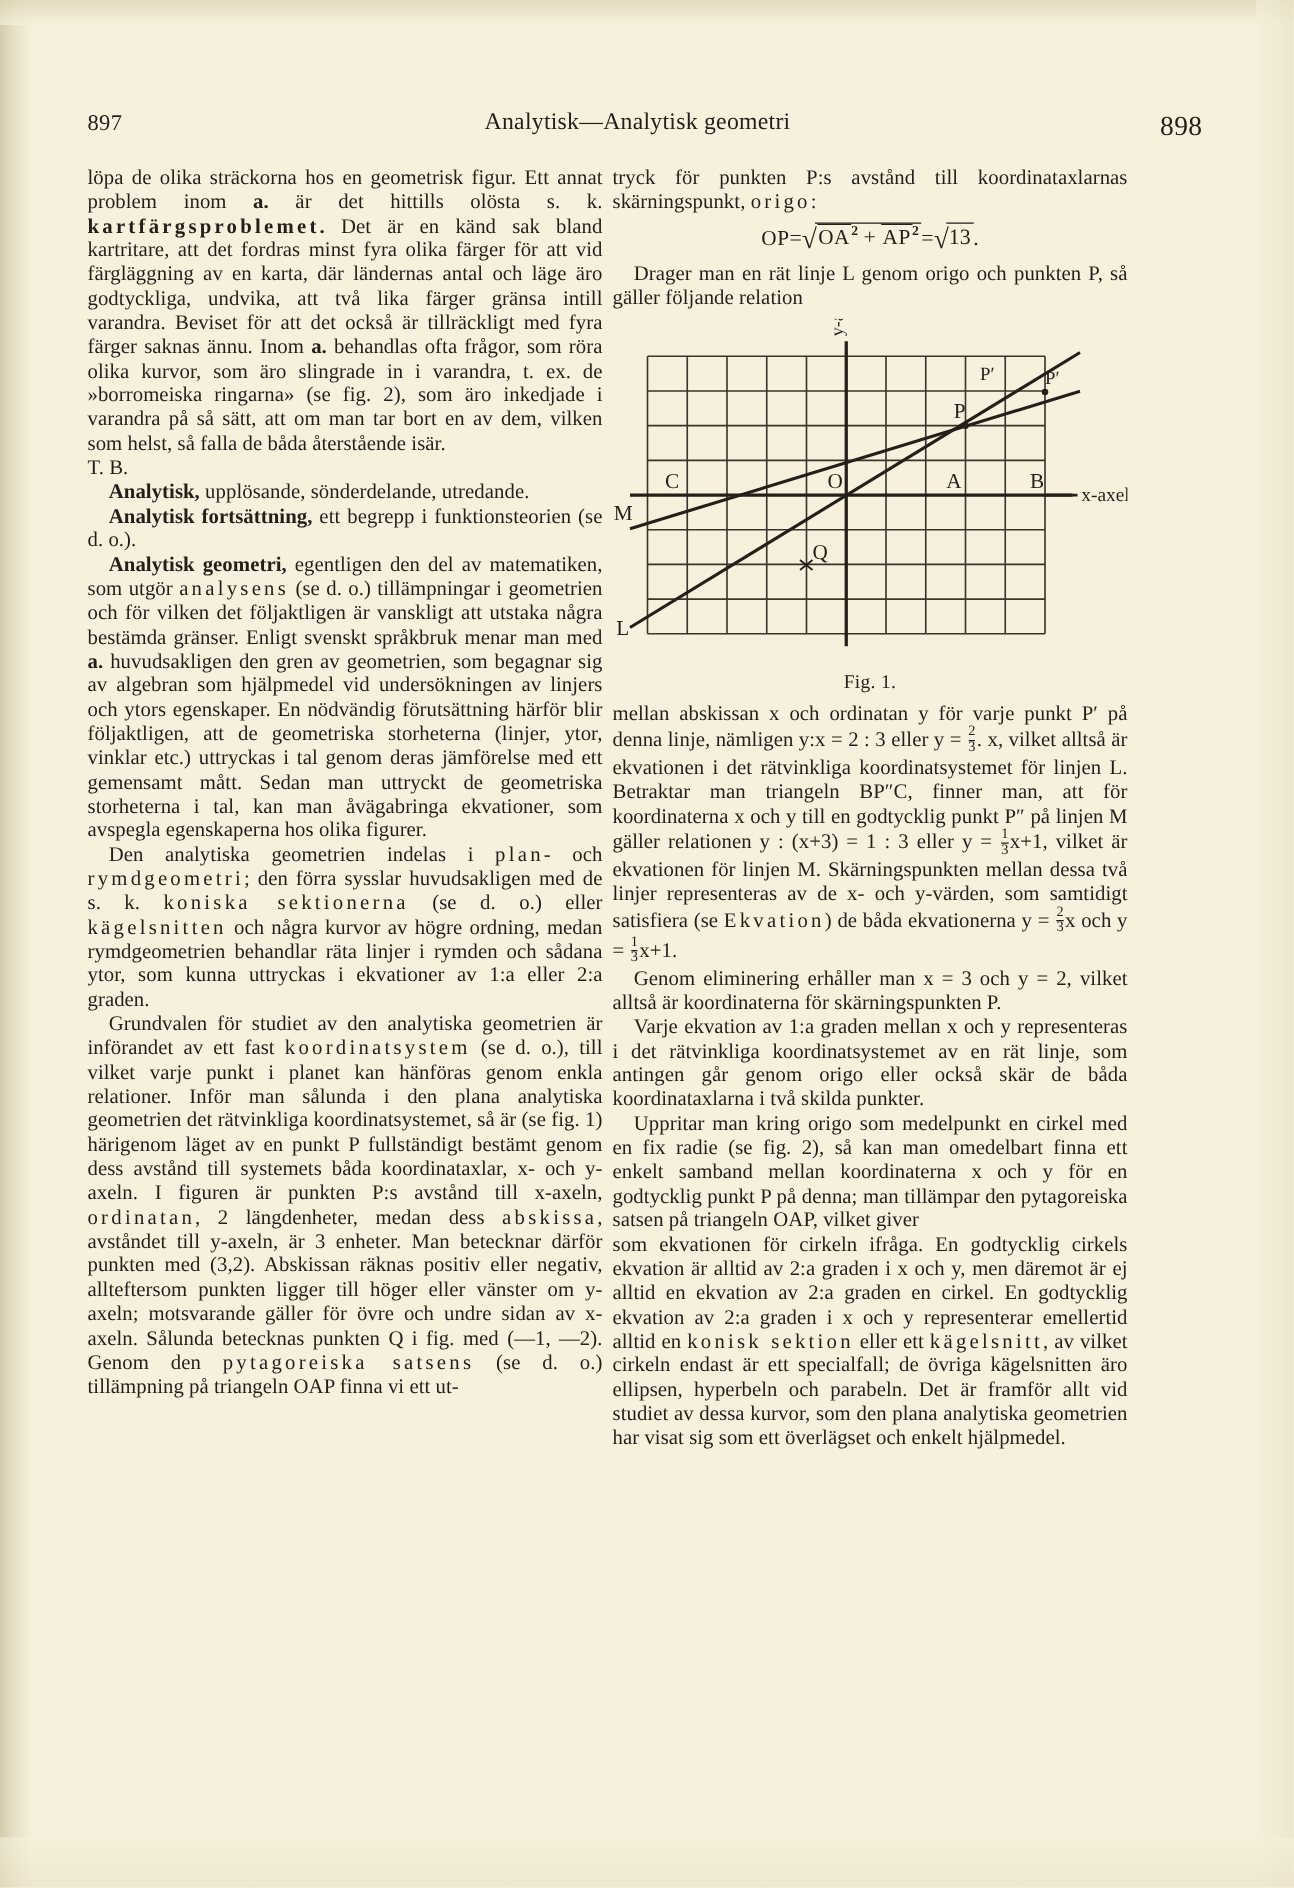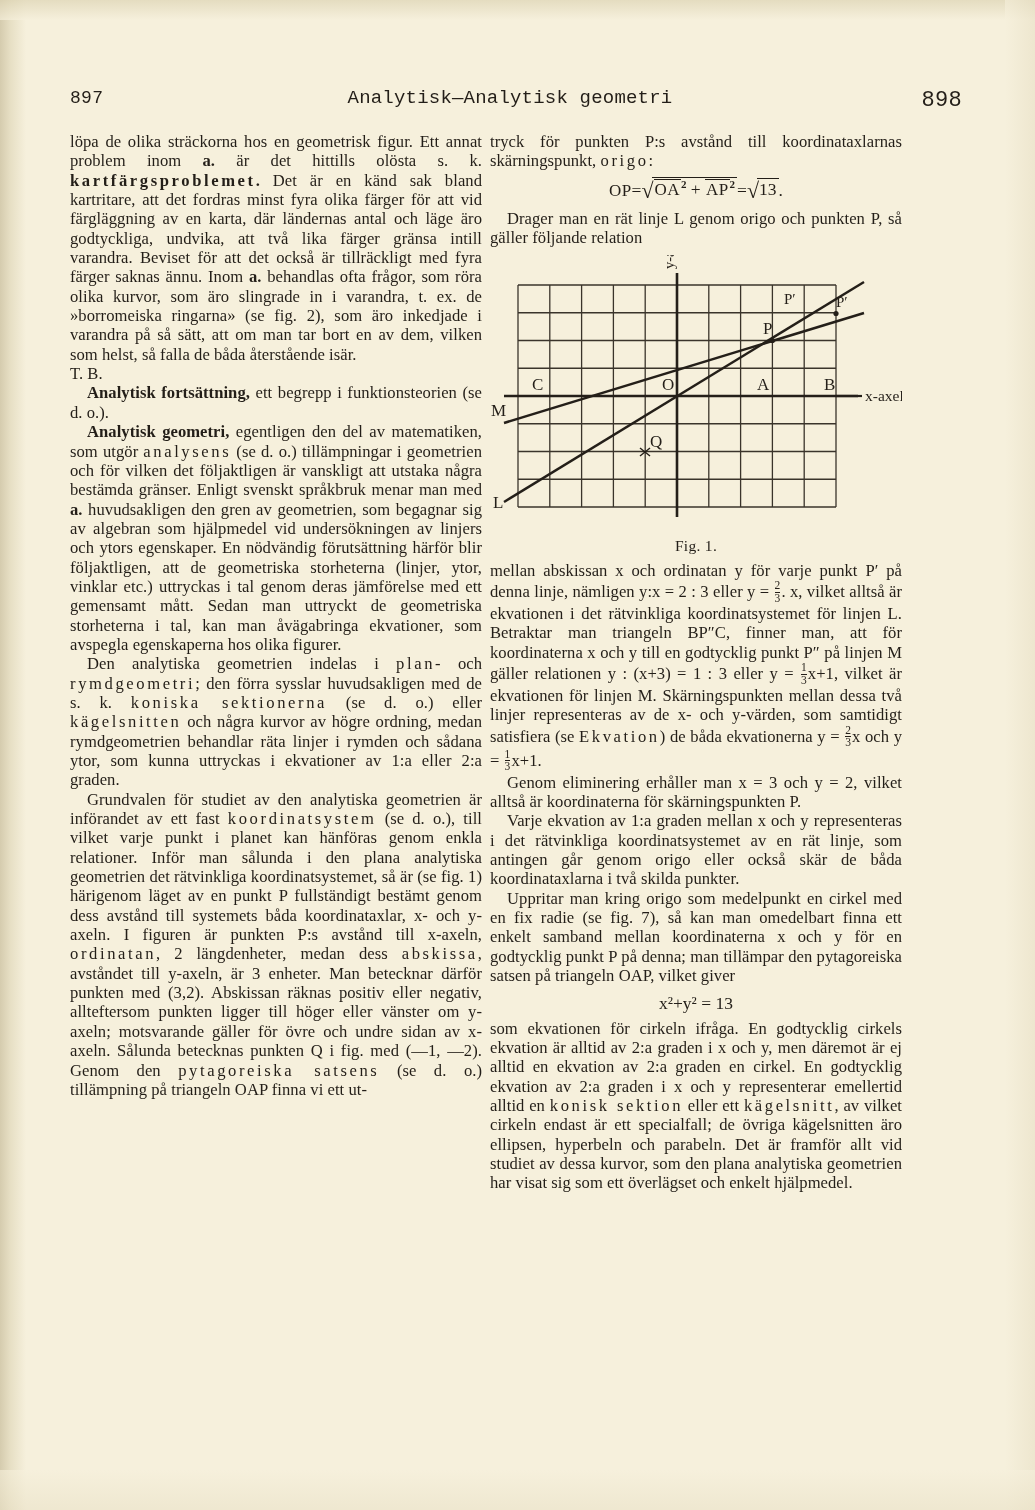--- a/index.html
+++ b/index.html
@@ -54,21 +54,20 @@
     left: 70px;
     top: 88px;
     width: 892px;
   }
 
   
   .runhead {
     position: relative;
     height: 34px;
     font-size: 18.5px;
-    font-family: Liberation Mono, monospace;
   }
   .folio-left {
     position: absolute;
     left: 0; top: 0;
     font-size: 18px;
     letter-spacing: .3px;
   }
   .folio-right {
     position: absolute;
     right: 0; top: 0;
@@ -182,20 +181,21 @@
   </div>
 
   <div class="cols">
 
     <div class="col col-left">
 
       <p class="t">löpa de olika sträckorna hos en geometrisk figur. Ett annat problem inom <span class="b">a.</span> är det hittills olösta s. k. <span class="b sp">kartfärgsproblemet</span><span class="b">.</span> Det är en känd sak bland kartritare, att det fordras minst fyra olika färger för att vid färgläggning av en karta, där ländernas antal och läge äro godtyckliga, undvika, att två lika färger gränsa intill varandra. Beviset för att det också är tillräckligt med fyra färger saknas ännu. Inom <span class="b">a.</span> behandlas ofta frågor, som röra olika kurvor, som äro slingrade in i varandra, t. ex. de »borromeiska ringarna» (se fig. 2), som äro inkedjade i varandra på så sätt, att om man tar bort en av dem, vilken som helst, så falla de båda återstående isär.</p>
 
       <p class="t sig">T. B.</p>
 
+      <p class="t ind"><span class="b">Analytisk,</span> upplösande, sönderdelande, utredande.</p>
 
       <p class="t ind"><span class="b">Analytisk fortsättning,</span> ett begrepp i funktionsteorien (se d. o.).</p>
 
       <p class="t ind"><span class="b">Analytisk geometri,</span> egentligen den del av matematiken, som utgör <span class="sp">analysens</span> (se d. o.) tillämpningar i geometrien och för vilken det följaktligen är vanskligt att utstaka några bestämda gränser. Enligt svenskt språkbruk menar man med <span class="b">a.</span> huvudsakligen den gren av geometrien, som begagnar sig av algebran som hjälpmedel vid undersökningen av linjers och ytors egenskaper. En nödvändig förutsättning härför blir följaktligen, att de geometriska storheterna (linjer, ytor, vinklar etc.) uttryckas i tal genom deras jämförelse med ett gemensamt mått. Sedan man uttryckt de geometriska storheterna i tal, kan man åvägabringa ekvationer, som avspegla egenskaperna hos olika figurer.</p>
 
       <p class="t ind">Den analytiska geometrien indelas i <span class="sp">plan</span>- och <span class="sp">rymdgeometri</span>; den förra sysslar huvudsakligen med de s. k. <span class="sp">koniska sektionerna</span> (se d. o.) eller <span class="sp">kägelsnitten</span> och några kurvor av högre ordning, medan rymdgeometrien behandlar räta linjer i rymden och sådana ytor, som kunna uttryckas i ekvationer av 1:a eller 2:a graden.</p>
 
       <p class="t ind">Grundvalen för studiet av den analytiska geometrien är införandet av ett fast <span class="sp">koordinatsystem</span> (se d. o.), till vilket varje punkt i planet kan hänföras genom enkla relationer. Inför man sålunda i den plana analytiska geometrien det rätvinkliga koordinatsystemet, så är (se fig. 1) härigenom läget av en punkt P fullständigt bestämt genom dess avstånd till systemets båda koordinataxlar, x- och y-axeln. I figuren är punkten P:s avstånd till x-axeln, <span class="sp">ordinatan</span>, 2 längdenheter, medan dess <span class="sp">abskissa</span>, avståndet till y-axeln, är 3 enheter. Man betecknar därför punkten med (3,2). Abskissan räknas positiv eller negativ, allteftersom punkten ligger till höger eller vänster om y-axeln; motsvarande gäller för övre och undre sidan av x-axeln. Sålunda betecknas punkten Q i fig. med (—1, —2). Genom den <span class="sp">pytagoreiska satsens</span> (se d. o.) tillämpning på triangeln OAP finna vi ett ut-</p>
     </div>
 
@@ -277,21 +277,20 @@
         </svg>
         <div class="figcaption">Fig. 1.</div>
       </div>
 
       <p class="t">mellan abskissan x och ordinatan y för varje punkt P′ på denna linje, nämligen y:x = 2 : 3 eller y =&nbsp;<span class="frac"><span class="num">2</span><span class="den">3</span></span>. x, vilket alltså är ekvationen i det rätvinkliga koordinatsystemet för linjen L. Betraktar man triangeln BP″C, finner man, att för koordinaterna x och y till en godtycklig punkt P″ på linjen M gäller relationen y : (x+3) = 1 : 3 eller y = <span class="frac"><span class="num">1</span><span class="den">3</span></span>x+1, vilket är ekvationen för linjen M. Skärningspunkten mellan dessa två linjer representeras av de x- och y-värden, som samtidigt satisfiera (se <span class="sp">Ekvation</span>) de båda ekvationerna y = <span class="frac"><span class="num">2</span><span class="den">3</span></span>x och y = <span class="frac"><span class="num">1</span><span class="den">3</span></span>x+1.</p>
 
       <p class="t ind">Genom eliminering erhåller man x = 3 och y = 2, vilket alltså är koordinaterna för skärningspunkten P.</p>
 
       <p class="t ind">Varje ekvation av 1:a graden mellan x och y representeras i det rätvinkliga koordinatsystemet av en rät linje, som antingen går genom origo eller också skär de båda koordinataxlarna i två skilda punkter.</p>
 
-      <p class="t ind">Uppritar man kring origo som medelpunkt en cirkel med en fix radie (se fig. 7), så kan man omedelbart finna ett enkelt samband mellan koordinaterna x och y för en godtycklig punkt P på denna; man tillämpar den pytagoreiska satsen på triangeln OAP, vilket giver</p>
-
-      <div class="formula">x²+y² = 13</div>
+      <p class="t ind">Uppritar man kring origo som medelpunkt en cirkel med en fix radie (se fig. 2), så kan man omedelbart finna ett enkelt samband mellan koordinaterna x och y för en godtycklig punkt P på denna; man tillämpar den pytagoreiska satsen på triangeln OAP, vilket giver</p>
+
 
       <p class="t">som ekvationen för cirkeln ifråga. En godtycklig cirkels ekvation är alltid av 2:a graden i x och y, men däremot är ej alltid en ekvation av 2:a graden en cirkel. En godtycklig ekvation av 2:a graden i x och y representerar emellertid alltid en <span class="sp">konisk sektion</span> eller ett <span class="sp">kägelsnitt</span>, av vilket cirkeln endast är ett specialfall; de övriga kägelsnitten äro ellipsen, hyperbeln och parabeln. Det är framför allt vid studiet av dessa kurvor, som den plana analytiska geometrien har visat sig som ett överlägset och enkelt hjälpmedel.</p>
 
     </div>
   </div>
 </div>
 
 </body></html>

